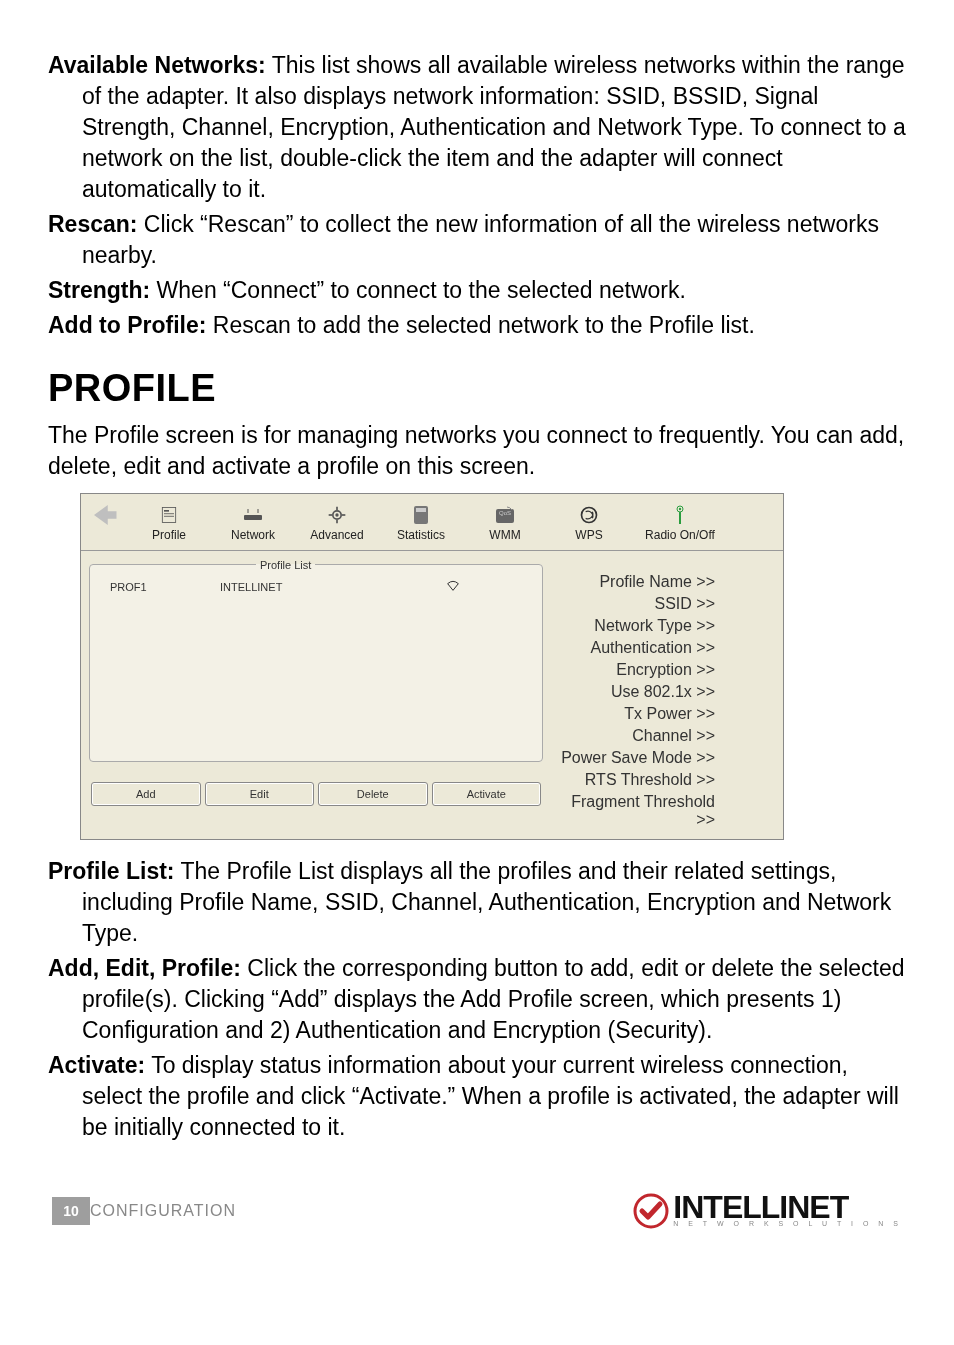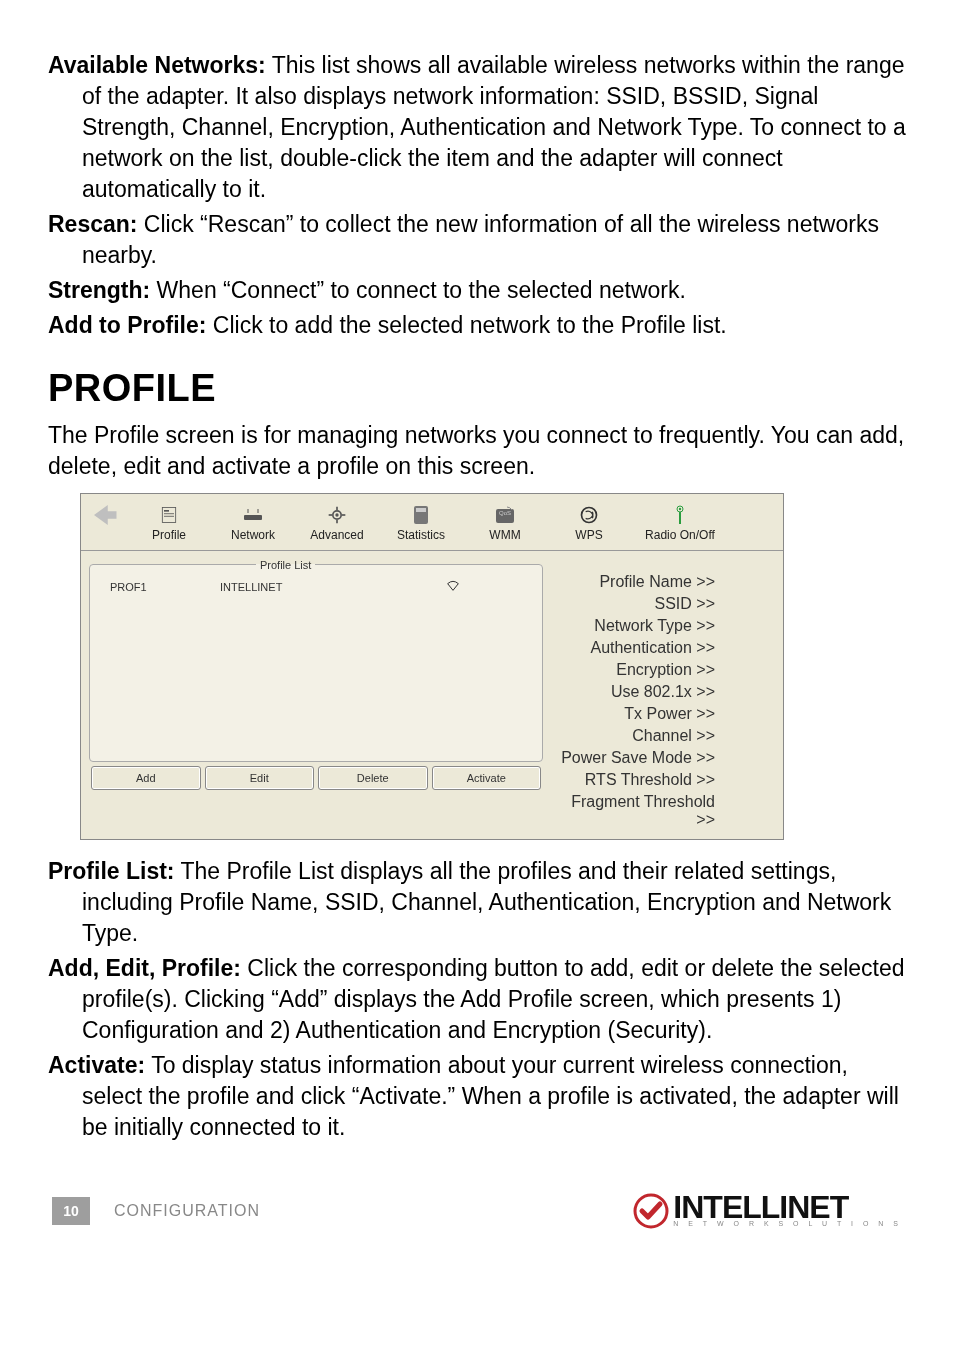--- a/index.html
+++ b/index.html
@@ -103,21 +103,21 @@
     font-size: 11px;
     padding-top: 4px;
   }
   .col-name { width: 110px; padding-left: 14px; }
   .col-ssid { width: 150px; }
   .col-icons { flex: 1; text-align: center; color: #555; font-size: 14px; }
 
   .btn-row {
     display: flex;
     gap: 0;
-    margin-top: 4px;
+    margin-top: 20px;
   }
   .btn {
     flex: 1;
     height: 22px;
     font-size: 11px;
     background: #ece9d8;
     border: 1px solid #888;
     border-radius: 3px;
     display:flex; align-items:center; justify-content:center;
     margin: 0 2px;
@@ -139,21 +139,21 @@
   .footer {
     display: flex;
     align-items: center;
     justify-content: space-between;
     margin-top: 50px;
     padding: 0 4px;
   }
   .foot-left {
     display: flex;
     align-items: center;
-    gap: 24px;
+    gap: 0;
   }
   .page-num {
     background: #9e9e9e;
     color: #fff;
     font-weight: bold;
     font-size: 14px;
     padding: 6px 10px;
     min-width: 18px;
     text-align: center;
   }
@@ -191,21 +191,21 @@
   <div class="def" style="padding-left: 34px; text-indent: -34px;">
     <span class="label">Available Networks:</span><span class="def-body"><span> This list shows all available wireless networks within the range of the adapter. It also displays network information: SSID, BSSID, Signal Strength, Channel, Encryption, Authentication and Network Type. To connect to a network on the list, double-click the item and the adapter will connect automatically to it.</span></span>
   </div>
   <div class="def" style="padding-left: 34px; text-indent: -34px;">
     <span class="label">Rescan:</span><span> Click “Rescan” to collect the new information of all the wireless networks nearby.</span>
   </div>
   <div class="def" style="padding-left: 34px; text-indent: -34px;">
     <span class="label">Strength:</span><span> When “Connect” to connect to the selected network.</span>
   </div>
   <div class="def" style="padding-left: 34px; text-indent: -34px;">
-    <span class="label">Add to Profile:</span><span> Click to add the selected network to the Profile list.</span>
+    <span class="label">Add to Profile:</span><span> Rescan to add the selected network to the Profile list.</span>
   </div>
 
   <h2>PROFILE</h2>
   <div class="intro">The Profile screen is for managing networks you connect to frequently. You can add, delete, edit and activate a profile on this screen.</div>
 
   <div class="shot">
     <div class="toolbar">
       <svg class="back-arrow" viewBox="0 0 24 24">
           <path fill="#bfbfbf" d="M15 4 L15 9 L22 9 L22 15 L15 15 L15 20 L4 12 Z"></path>
         </svg>

